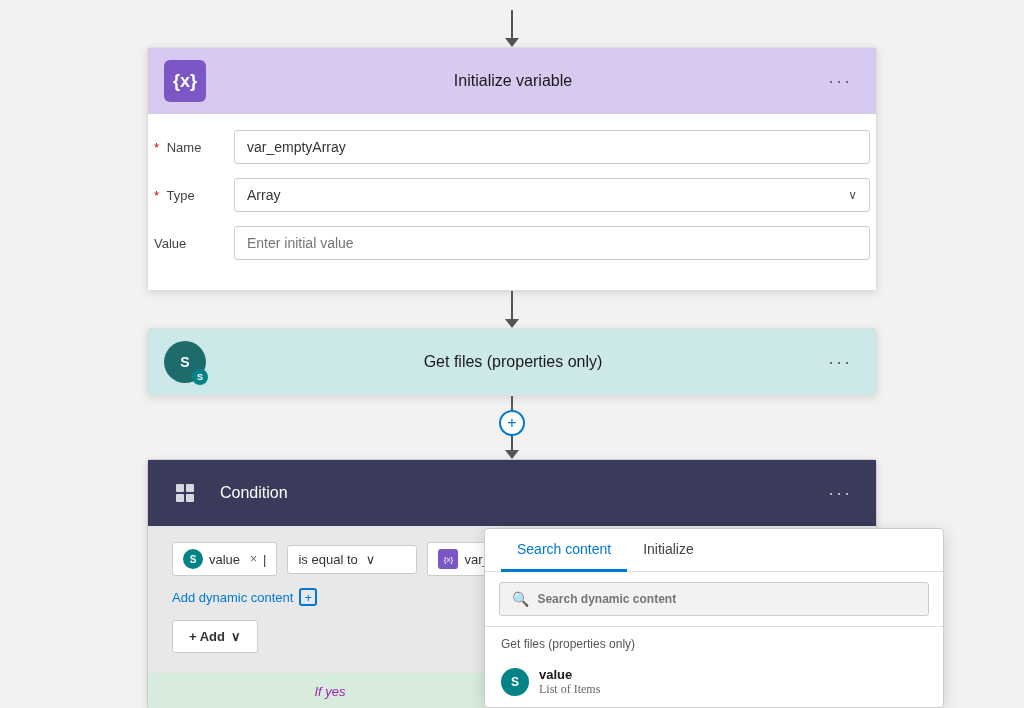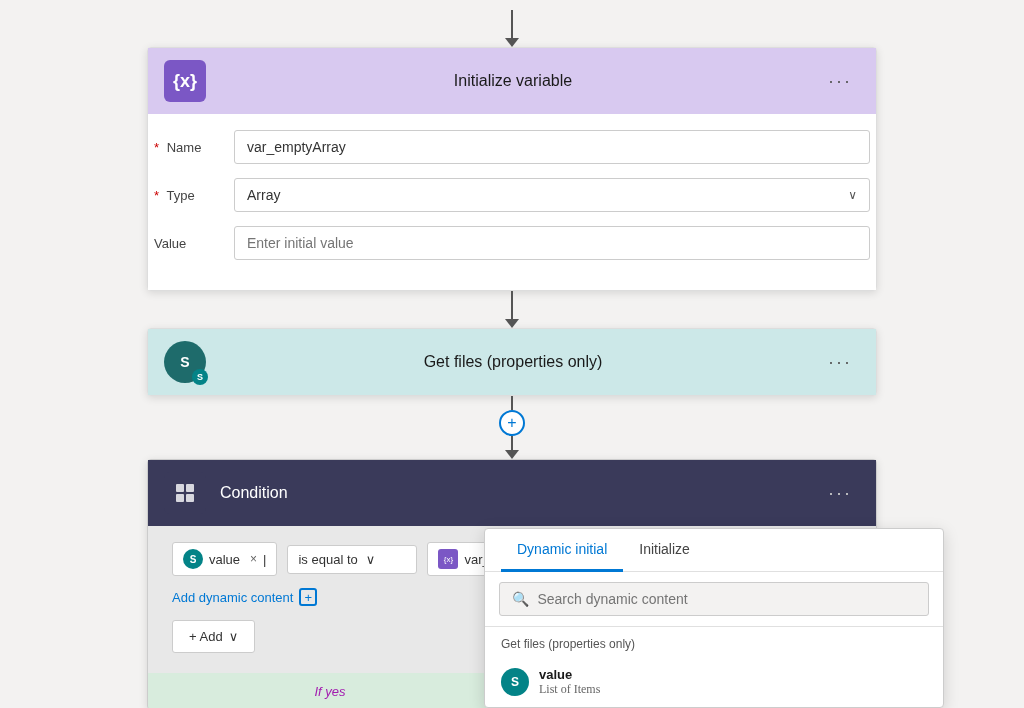--- a/index.html
+++ b/index.html
@@ -341,20 +341,21 @@
       align-items: center;
       gap: 6px;
       border: 1px solid #ccc;
       border-radius: 3px;
       background: white;
       padding: 8px 16px;
       font-size: 13px;
       color: #333;
       cursor: pointer;
       width: fit-content;
+      font-weight: bold;
     }
 
     
     .dynamic-popup {
       position: absolute;
       right: 80px;
       bottom: 0px;
       width: 460px;
       background: white;
       border: 1px solid #ccc;
@@ -394,24 +395,25 @@
       padding: 8px 12px;
       width: 100%;
     }
     .search-icon-span {
       color: #666;
       font-size: 14px;
     }
     .search-input {
       border: none;
       background: transparent;
-      font-size: 14px;
+      font-size: 12px;
       color: #a16207;
       flex: 1;
       outline: none;
+      font-weight: bold;
     }
     .popup-section-label {
       padding: 10px 16px 6px;
       font-size: 12px;
       color: #555;
       font-weight: 400;
     }
     .popup-item {
       display: flex;
       align-items: center;
@@ -591,21 +593,21 @@
     </div>
     <div class="condition-bottom">
       <div class="cond-yes">If yes</div>
       <div class="cond-no">If no</div>
     </div>
   </div>
 </div>
 
 <div class="dynamic-popup">
   <div class="popup-tabs">
-    <div class="popup-tab active">Dynamic initial</div>
+    <div class="popup-tab active">Search content</div>
     <div class="popup-tab">Initialize</div>
   </div>
   <div class="popup-search">
     <div class="search-box">
       <span class="search-icon-span">🔍</span>
       <input class="search-input" type="text" placeholder="Search dynamic content" style="">
     </div>
   </div>
   <div class="popup-section-label">Get files (properties only)</div>
   <div class="popup-item">

